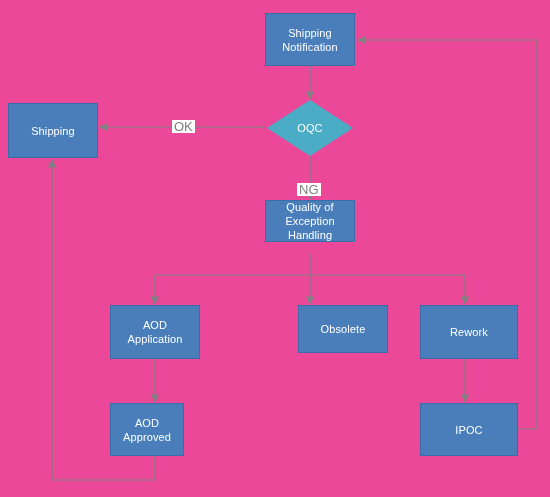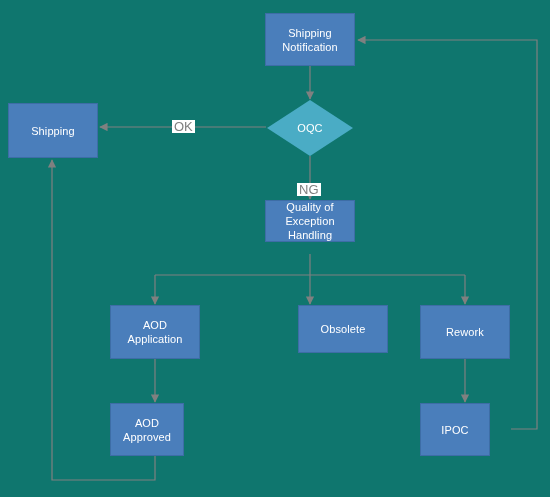--- a/index.html
+++ b/index.html
@@ -8,21 +8,21 @@
     padding: 0;
     background: #ffffff;
   }
   body {
     font-family: "Liberation Sans", sans-serif;
   }
   #canvas {
     position: relative;
     width: 550px;
     height: 497px;
-    background: #0f766e;
+    background: #ec4899;
     overflow: hidden;
   }
   #edges {
     position: absolute;
     left: 0;
     top: 0;
     width: 550px;
     height: 497px;
     pointer-events: none;
   }
@@ -135,29 +135,29 @@
 
   <div class="node process" style="left:110px; top:305px; width:90px; height:54px;">
     <span class="node-label">AOD
 Application</span>
   </div>
 
   <div class="node process" style="left:265px; top:305px; width:90px; height:48px;margin-left:33px;">
     <span class="node-label">Obsolete</span>
   </div>
 
-  <div class="node process" style="left:420px; top:305px; width:90px; height:54px;">
+  <div class="node process" style="left:420px; top:305px; width:98px; height:54px;">
     <span class="node-label">Rework</span>
   </div>
 
   <div class="node process" style="left:110px; top:403px; width:74px; height:53px;">
     <span class="node-label">AOD Approved</span>
   </div>
 
-  <div class="node process" style="left:420px; top:403px; width:70px; height:53px;">
+  <div class="node process" style="left:420px; top:403px; width:98px; height:53px;">
     <span class="node-label">IPOC</span>
   </div>
 
   <span class="edge-label" style="left:172px; top:120px;">OK</span>
 
   <span class="edge-label" style="left:297px; top:166px;margin-top:17px;">NG</span>
 
 </div>
 
 </body></html>

